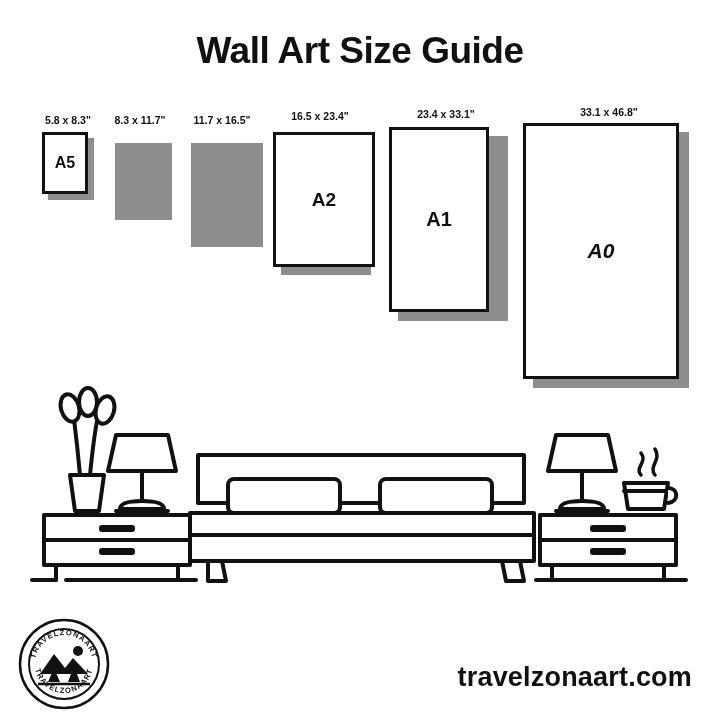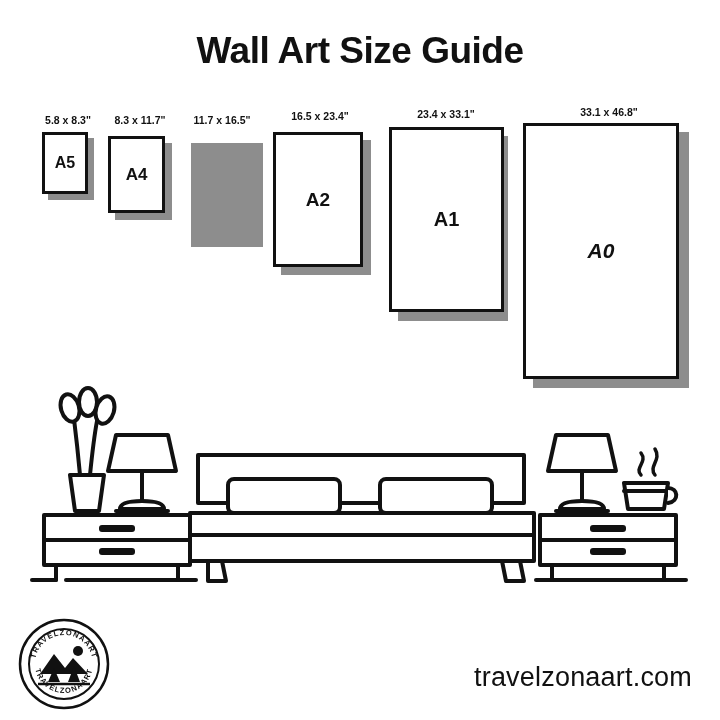--- a/index.html
+++ b/index.html
@@ -92,21 +92,21 @@
     left: 0;
     top: 600px;
     width: 720px;
     height: 120px;
   }
   #brand-url {
     position: absolute;
     right: 28px;
     top: 62px;
     font-size: 27px;
-    font-weight: normal;
+    font-weight: bold;
     color: #111111;
     letter-spacing: 0.2px;
   }
   #logo-wrap {
     position: absolute;
     left: 18px;
     top: 18px;
     width: 92px;
     height: 92px;
   }
@@ -124,42 +124,39 @@
       <div class="size-dim" style="left:-1px; top:4px; width:66px;">5.8 x 8.3"</div>
       <div class="frame-shadow" style="left:12px; top:28px; width:46px; height:62px;"></div>
       <div class="frame f-a5" style="left:6px; top:22px; width:46px; height:62px;">
         <span class="frame-label">A5</span>
       </div>
     </div>
 
     <div class="size-group" style="left:102px; top:0px; width:76px; height:115px;">
       <div class="size-dim" style="left:-2px; top:4px; width:80px;">8.3 x 11.7"</div>
       <div class="frame-shadow" style="left:13px; top:33px; width:57px; height:77px;"></div>
-      <div class="frame f-a4" style="left:6px; top:26px; width:57px; height:77px;">
-        <span class="frame-label">A4</span>
-      </div>
     </div>
 
     <div class="size-group" style="left:176px; top:0px; width:96px; height:145px;">
       <div class="size-dim" style="left:-2px; top:4px; width:96px;">11.7 x 16.5"</div>
       <div class="frame-shadow" style="left:15px; top:33px; width:72px; height:104px;"></div>
     </div>
 
     <div class="size-group" style="left:266px; top:0px; width:112px; height:185px;">
       <div class="size-dim" style="left:-4px; top:0px; width:116px;">16.5 x 23.4"</div>
       <div class="frame-shadow" style="left:15px; top:30px; width:90px; height:135px;"></div>
-      <div class="frame f-a2" style="left:7px; top:22px; width:90px; height:135px;">
+      <div class="frame f-a2" style="left:7px; top:22px; width:102px; height:135px;">
         <span class="frame-label">A2</span>
       </div>
     </div>
 
     <div class="size-group" style="left:382px; top:0px; width:130px; height:215px;">
       <div class="size-dim" style="left:-3px; top:-2px; width:134px;">23.4 x 33.1"</div>
       <div class="frame-shadow" style="left:16px; top:26px; width:110px; height:185px;"></div>
-      <div class="frame f-a1" style="left:7px; top:17px; width:115px; height:185px;">
+      <div class="frame f-a1" style="left:7px; top:17px; width:100px; height:185px;">
         <span class="frame-label">A1</span>
       </div>
     </div>
 
     <div class="size-group" style="left:516px; top:0px; width:180px; height:285px;">
       <div class="size-dim" style="left:5px; top:-4px; width:176px;">33.1 x 46.8"</div>
       <div class="frame-shadow" style="left:17px; top:22px; width:156px; height:256px;"></div>
       <div class="frame f-a0" style="left:7px; top:13px; width:156px; height:256px;font-style:italic;">
         <span class="frame-label">A0</span>
       </div>

